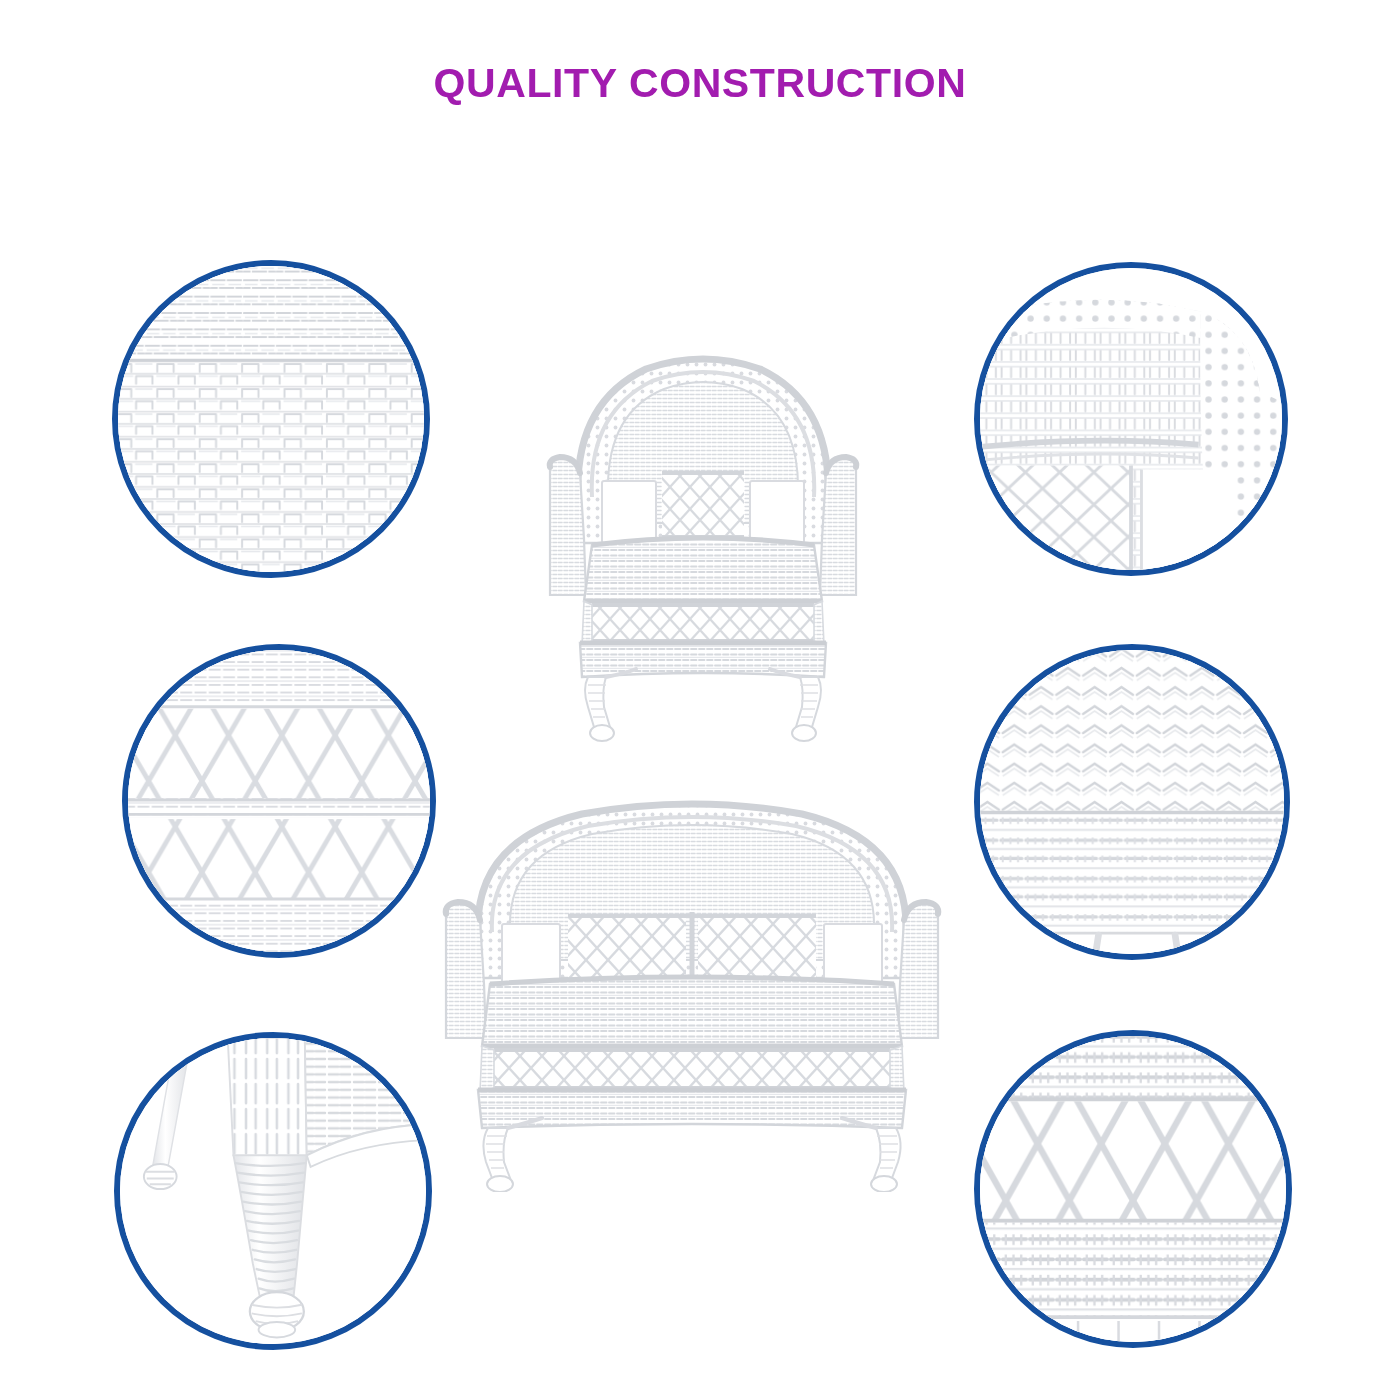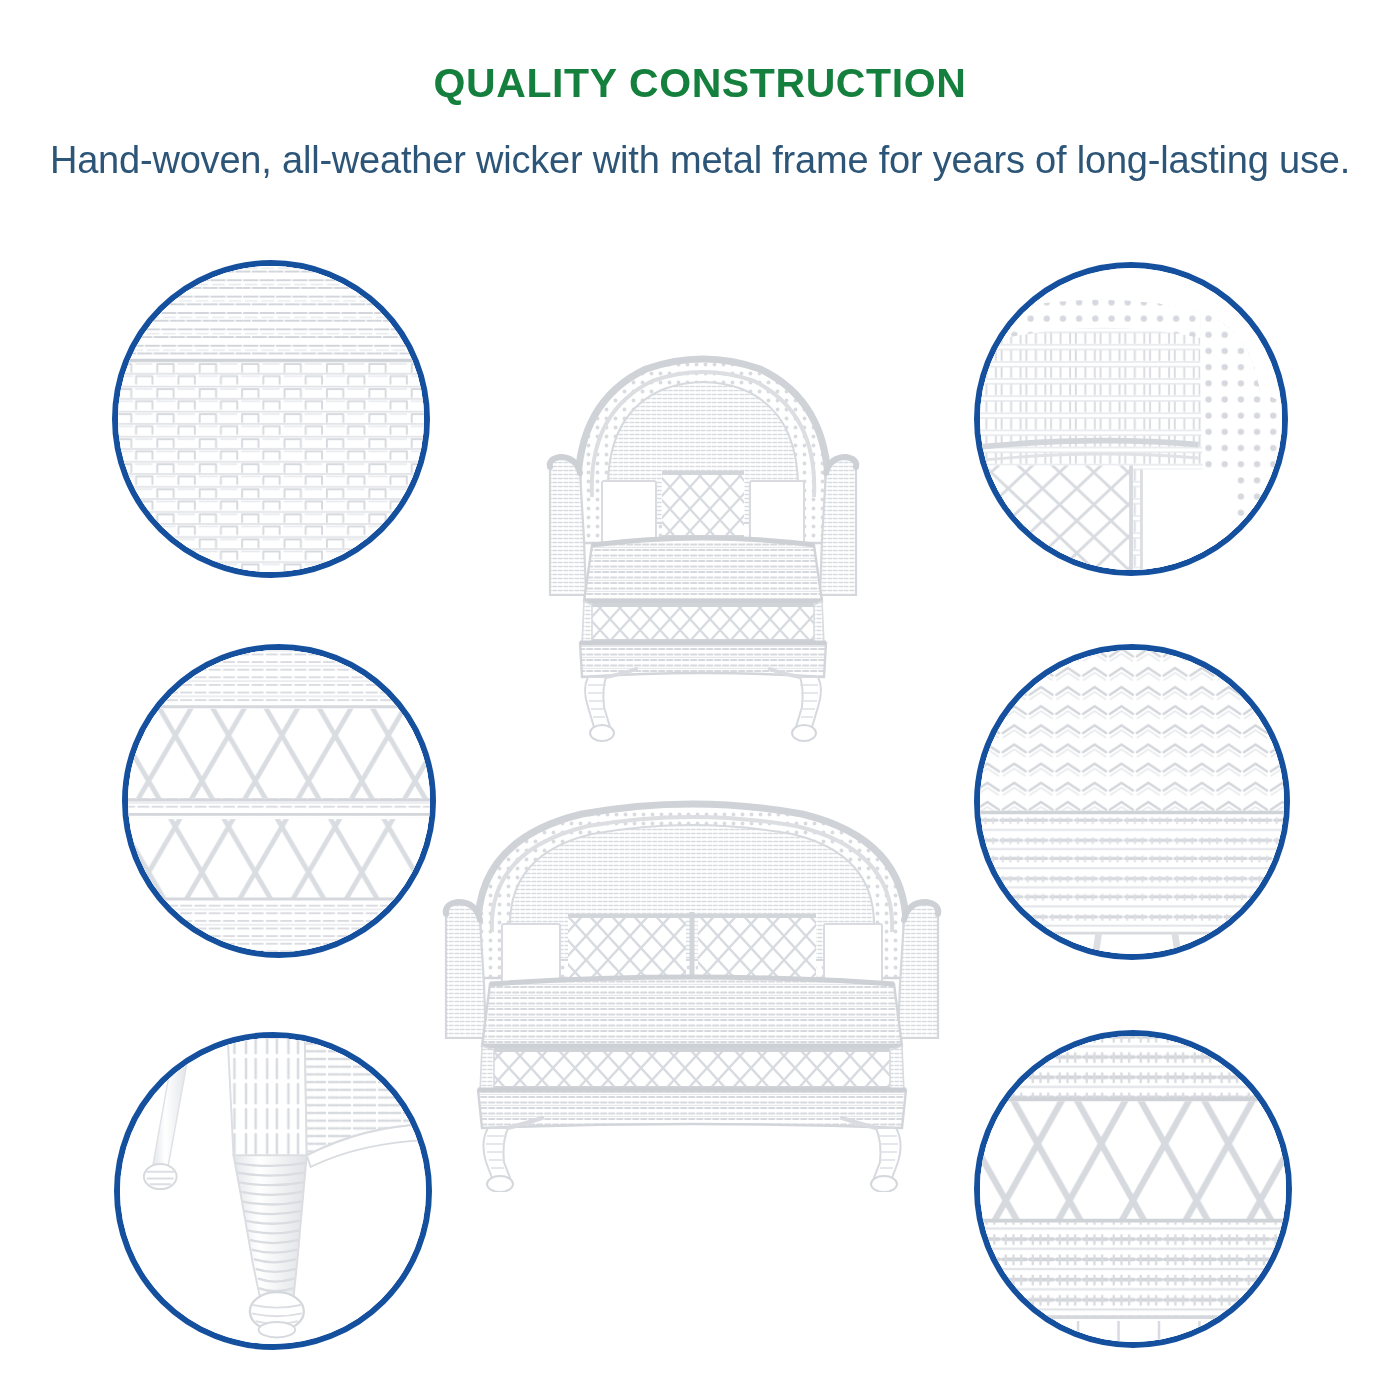--- a/index.html
+++ b/index.html
@@ -28,21 +28,21 @@
     top: 0; left: 0;
     width: 1400px;
     text-align: center;
   }
   .title {
     margin: 0;
     padding-top: 63px;
     font-size: 41px;
     font-weight: bold;
     letter-spacing: 0.6px;
-    color: #15803d;
+    color: #a21caf;
     font-family: "Liberation Sans", sans-serif;
     line-height: 1.0;
   }
   .subtitle {
     margin: 0;
     padding-top: 37px;
     font-size: 38px;
     font-weight: normal;
     color: #2c5578;
     font-family: "Liberation Sans", sans-serif;
@@ -85,21 +85,20 @@
   #loveseat-figure { left: 432px; top: 792px;  width: 520px; height: 400px; }
   .furniture svg { display: block; width: 100%; height: 100%; }
 </style>
 </head>
 <body>
 
 <div id="infographic">
 
   <div class="header">
     <h1 class="title">QUALITY CONSTRUCTION</h1>
-    <p class="subtitle">Hand-woven, all-weather wicker with metal frame for years of long-lasting use.</p>
   </div>
 
   <div class="detail-circle" id="circle-tl">
     <div class="tex">
       <svg viewBox="0 0 330 330" preserveAspectRatio="xMidYMid slice">
         <defs>
           <pattern id="p-flat-top" x="0" y="0" width="34" height="17" patternUnits="userSpaceOnUse">
             <rect width="34" height="17" fill="#ffffff"></rect>
             <path d="M1 4 h14 M18 4 h14 M1 12 h6 M10 12 h14 M27 12 h6" stroke="#d2d5da" stroke-width="2.1" fill="none" stroke-linecap="round"></path>
             <path d="M2 8.5 h13 M19 8.5 h13" stroke="#e6e8ec" stroke-width="1.4"></path>

